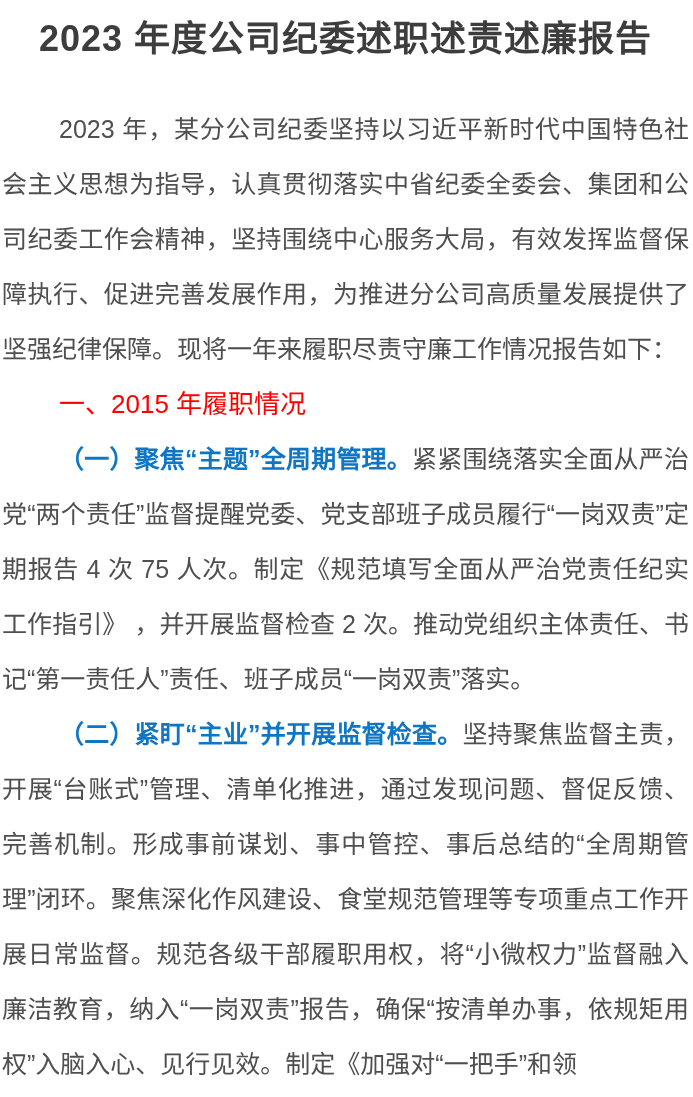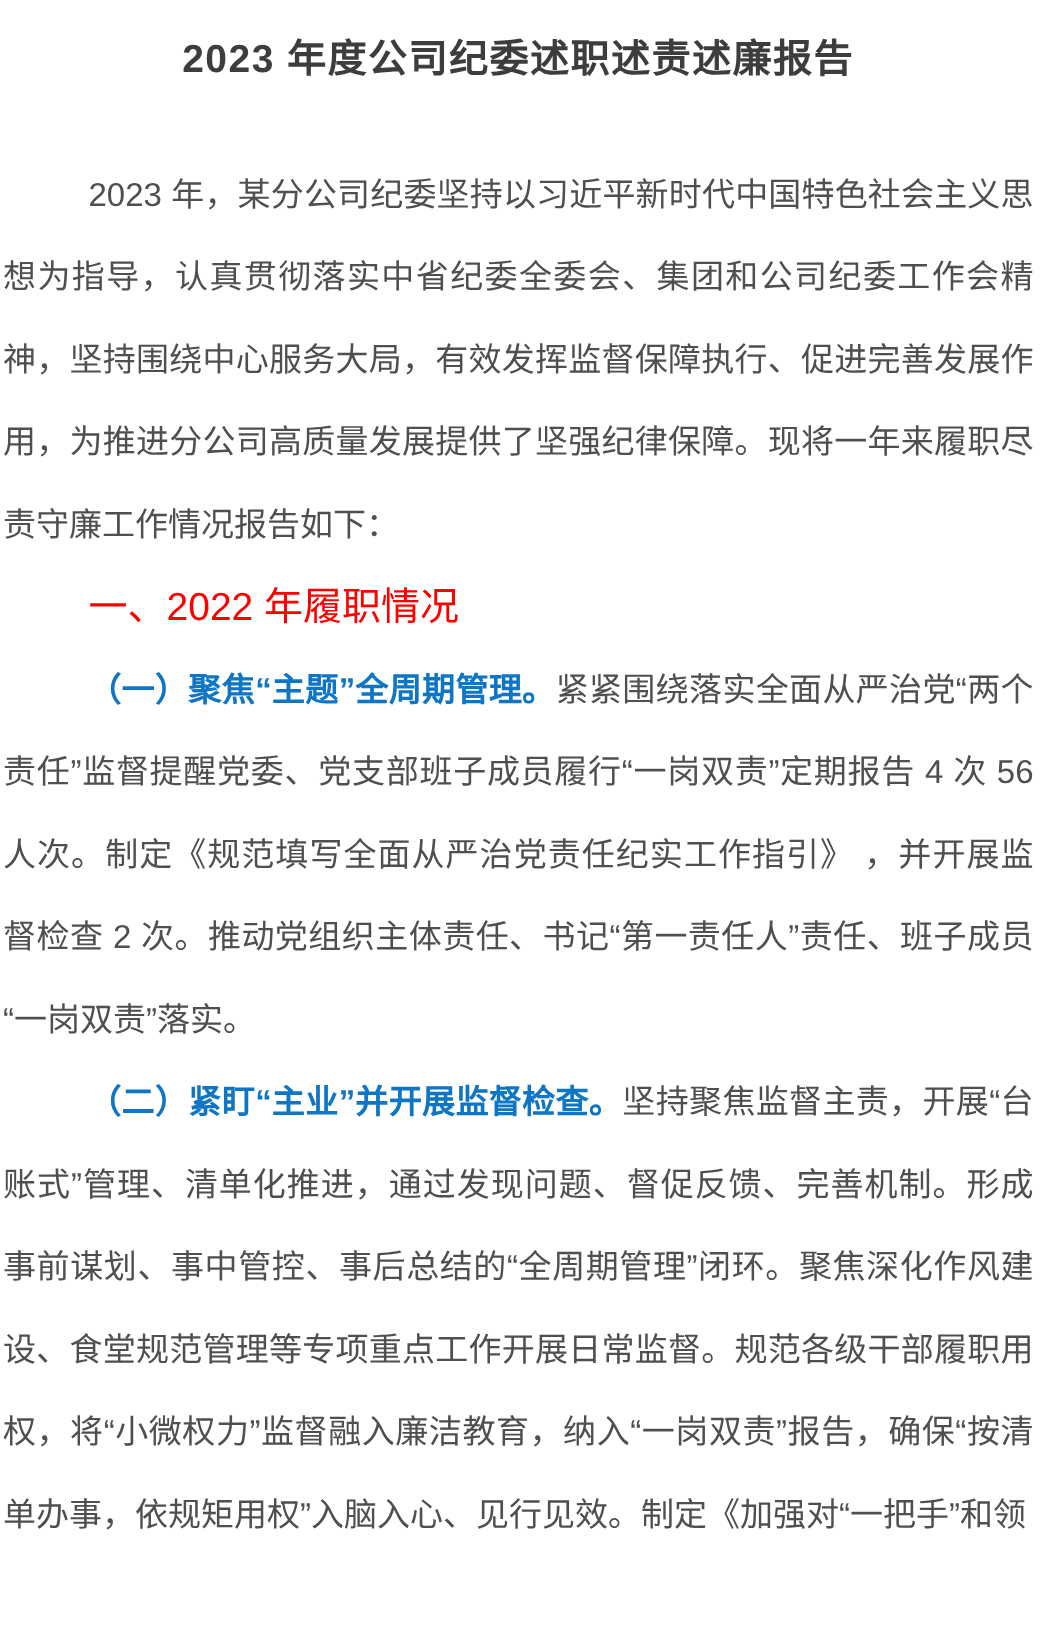--- a/index.html
+++ b/index.html
@@ -13,30 +13,30 @@
     overflow: hidden;
     font-family: "Liberation Sans", "DejaVu Sans", sans-serif;
   }
   .doc {
     box-sizing: border-box;
     width: 693px;
     padding: 14px 4px 0 2px;
   }
   .title {
     margin: 0 0 38px 0;
-    font-size: 26px;
+    font-size: 36px;
     line-height: 50px;
     font-weight: bold;
     text-align: center;
     color: #3d3d3d;
     letter-spacing: 1px;
   }
   .para {
     margin: 0;
-    font-size: 22px;
+    font-size: 25px;
     line-height: 55px;
     color: #4f4f4f;
     text-align: justify;
     text-justify: inter-ideograph;
     text-indent: 57px;
     word-break: break-all;
   }
   .sec-heading {
     margin: 0;
     font-size: 26px;
@@ -52,19 +52,19 @@
 </style>
 </head>
 <body>
 
 <div class="doc">
 
   <h1 class="title">2023 年度公司纪委述职述责述廉报告</h1>
 
   <p class="para">2023 年，某分公司纪委坚持以习近平新时代中国特色社会主义思想为指导，认真贯彻落实中省纪委全委会、集团和公司纪委工作会精神，坚持围绕中心服务大局，有效发挥监督保障执行、促进完善发展作用，为推进分公司高质量发展提供了坚强纪律保障。现将一年来履职尽责守廉工作情况报告如下：</p>
 
-  <h2 class="sec-heading">一、2022 年履职情况</h2>
+  <h2 class="sec-heading">一、2015 年履职情况</h2>
 
-  <p class="para"><span class="lead">（一）聚焦“主题”全周期管理。</span><span>紧紧围绕落实全面从严治党“两个责任”监督提醒党委、党支部班子成员履行“一岗双责”定期报告 4 次 56 人次。制定《规范填写全面从严治党责任纪实工作指引》 ，并开展监督检查 2 次。推动党组织主体责任、书记“第一责任人”责任、班子成员“一岗双责”落实。</span></p>
+  <p class="para"><span class="lead">（一）聚焦“主题”全周期管理。</span><span>紧紧围绕落实全面从严治党“两个责任”监督提醒党委、党支部班子成员履行“一岗双责”定期报告 4 次 75 人次。制定《规范填写全面从严治党责任纪实工作指引》 ，并开展监督检查 2 次。推动党组织主体责任、书记“第一责任人”责任、班子成员“一岗双责”落实。</span></p>
 
   <p class="para"><span class="lead">（二）紧盯“主业”并开展监督检查。</span><span>坚持聚焦监督主责，开展“台账式”管理、清单化推进，通过发现问题、督促反馈、完善机制。形成事前谋划、事中管控、事后总结的“全周期管理”闭环。聚焦深化作风建设、食堂规范管理等专项重点工作开展日常监督。规范各级干部履职用权，将“小微权力”监督融入廉洁教育，纳入“一岗双责”报告，确保“按清单办事，依规矩用权”入脑入心、见行见效。制定《加强对“一把手”和领</span></p>
 
 </div>
 
 </body></html>

